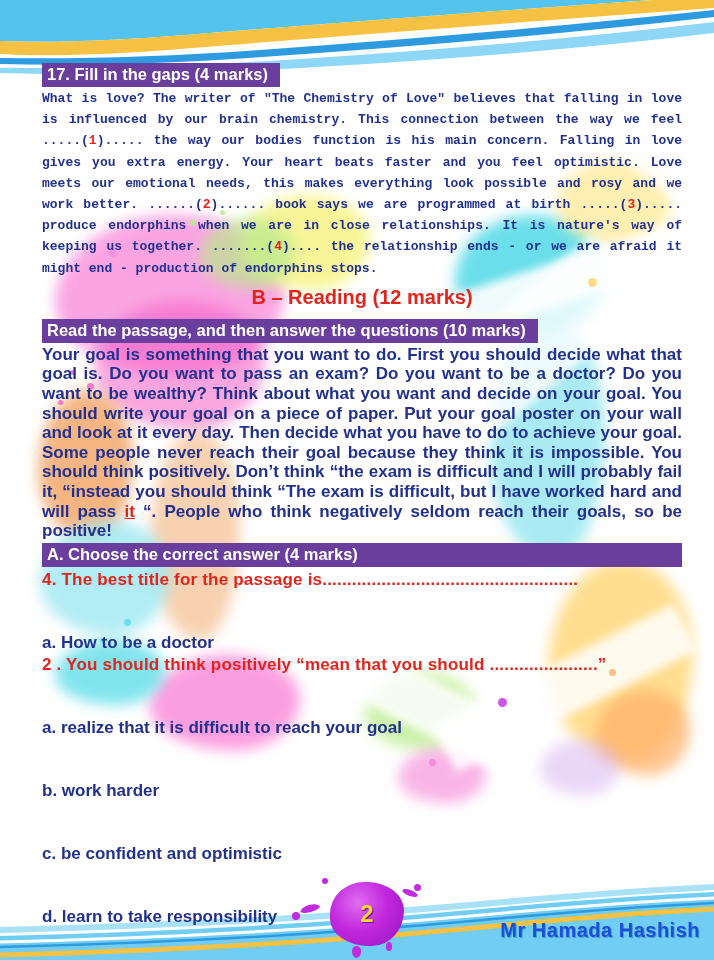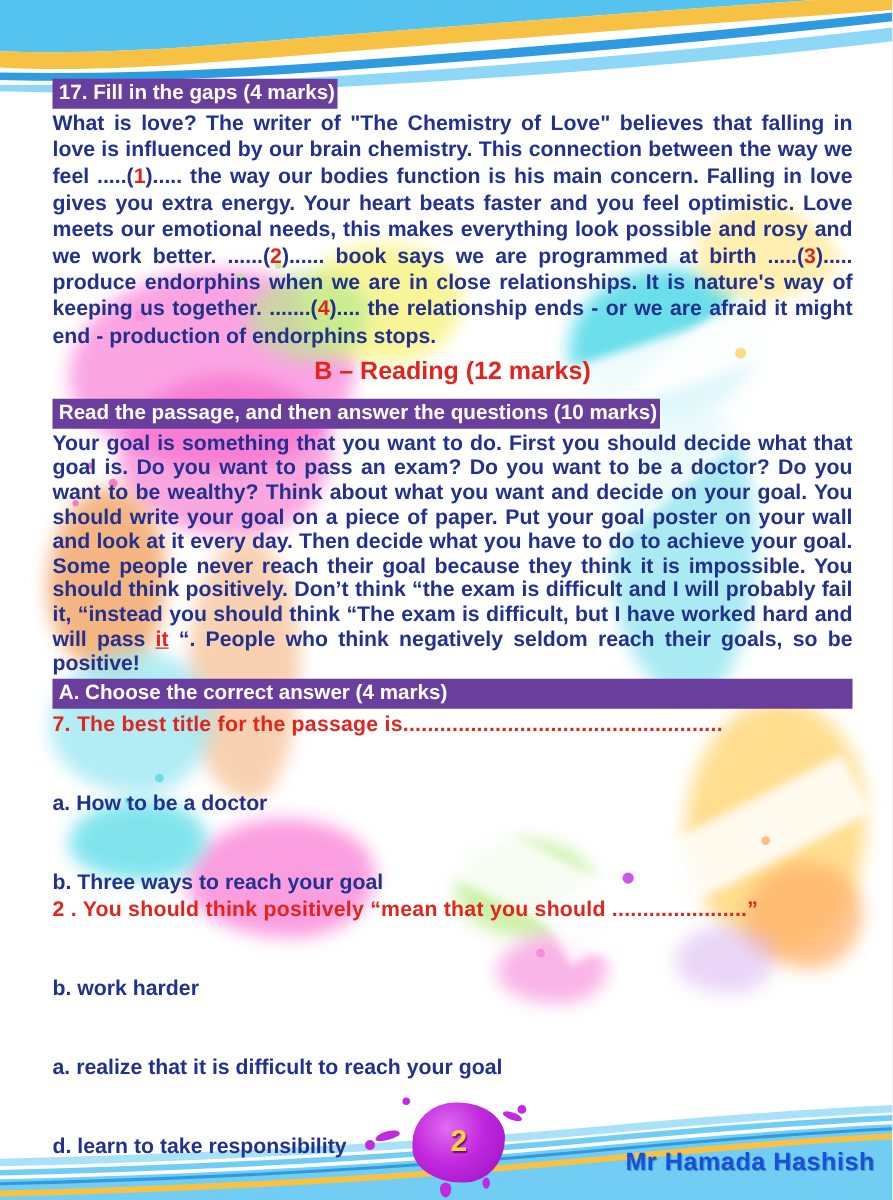--- a/index.html
+++ b/index.html
@@ -33,23 +33,23 @@
   .v3{left:430px;top:662px;width:270px;height:52px;transform:rotate(-27deg);opacity:.85;}
   .v4{left:500px;top:110px;width:320px;height:70px;transform:rotate(38deg);opacity:.75;}
   .v5{left:330px;top:330px;width:330px;height:90px;transform:rotate(-40deg);opacity:.8;}
   .speckles{position:absolute;left:70px;top:370px;width:5px;height:5px;border-radius:50%;background:#f65ec6;z-index:0;opacity:.8;
     box-shadow:18px 14px 0 1px #f65ec6,-12px 30px 0 0 #f65ec6,40px -120px 0 2px #fa8fdc,120px -150px 0 1px #b9e98c,
     150px -160px 0 0 #b9e98c,55px 250px 0 1px #57dce8,30px 268px 0 0 #57dce8,430px 330px 0 2px #c02ee0,
     360px 390px 0 1px #f583d8,520px -90px 0 2px #ffd36b,540px 300px 0 1px #ffb169;}
   
   .content{position:absolute;left:42px;top:63px;width:640px;z-index:5;color:#22308e;}
   .banner{display:inline-block;background:#6a3e9c;color:#ffffff;font-size:16.5px;line-height:21px;
-          padding:1px 2px 2px 5px;}
+          padding:1px 12px 2px 5px;}
   .banner.full{display:block;box-sizing:border-box;width:100%;}
-  .para{font-size:17px;line-height:21.2px;text-align:justify;margin:1px 0 0 0;}
+  .para{font-size:13px;line-height:21.2px;text-align:justify;margin:1px 0 0 0;font-family:Liberation Mono, monospace;}
   .passage{font-size:17px;line-height:19.6px;text-align:justify;margin:1px 0 0 0;}
   .red{color:#e2241d;}
   .hl-it{color:#e2241d;text-decoration:underline;}
   .b-heading{font-size:20px;color:#e2241d;text-align:center;margin:6px 0 10px 0;line-height:24px;}
   .q-prompt{color:#e2241d;font-size:17px;line-height:19px;margin-top:3px;letter-spacing:.2px;}
   .q-option{font-size:17px;line-height:19px;margin-top:44px;}
   .mt2{margin-top:2px;}
   
   .credit{position:absolute;right:14px;bottom:18px;z-index:6;color:#1d4ed8;font-size:20px;letter-spacing:.5px;
           text-shadow:1px 1px 0 #3f9fd0;}
@@ -119,27 +119,27 @@
 
     <div class="b-heading">B – Reading (12 marks)</div>
 
     <div class="banner">Read the passage, and then answer the questions (10 marks)</div>
 
     <p class="passage mt2"><span>Your goal is something that you want to do. First you should decide what that goal is. Do you want to pass an exam? Do you want to be a doctor? Do you want to be wealthy? Think about what you want and decide on your goal. You should write your goal on a piece of paper. Put your goal poster on your wall and look at it every day. Then decide what you have to do to achieve your goal. Some people never reach their goal because they think it is impossible. You should think positively. Don’t think “the exam is difficult and I will probably fail it, “instead you should think “The exam is difficult, but I have worked hard and will pass </span><span class="hl-it">it</span><span> “. People who think negatively seldom reach their goals, so be positive!</span></p>
 
 
     <div class="banner full mt2">A. Choose the correct answer (4 marks)</div>
 
-    <div class="q-prompt">7. The best title for the passage is....................................................</div>
+    <div class="q-prompt">4. The best title for the passage is....................................................</div>
     <div class="q-option">a. How to be a doctor</div>
-    <div class="q-option">b. Three ways to reach your goal</div>
 
     <div class="q-prompt">2 . You should think positively “mean that you should ......................”</div>
+    <div class="q-option">a. realize that it is difficult to reach your goal</div>
     <div class="q-option">b. work harder</div>
-    <div class="q-option">a. realize that it is difficult to reach your goal</div>
+    <div class="q-option">c. be confident and optimistic</div>
     <div class="q-option">d. learn to take responsibility</div>
   </div>
 
   <div class="drop d1"></div>
   <div class="drop d2"></div>
   <div class="drop d3"></div>
   <div class="drop d4"></div>
   <div class="drop d5"></div>
   <div class="drop d6"></div>
   <div class="drop d7"></div>

